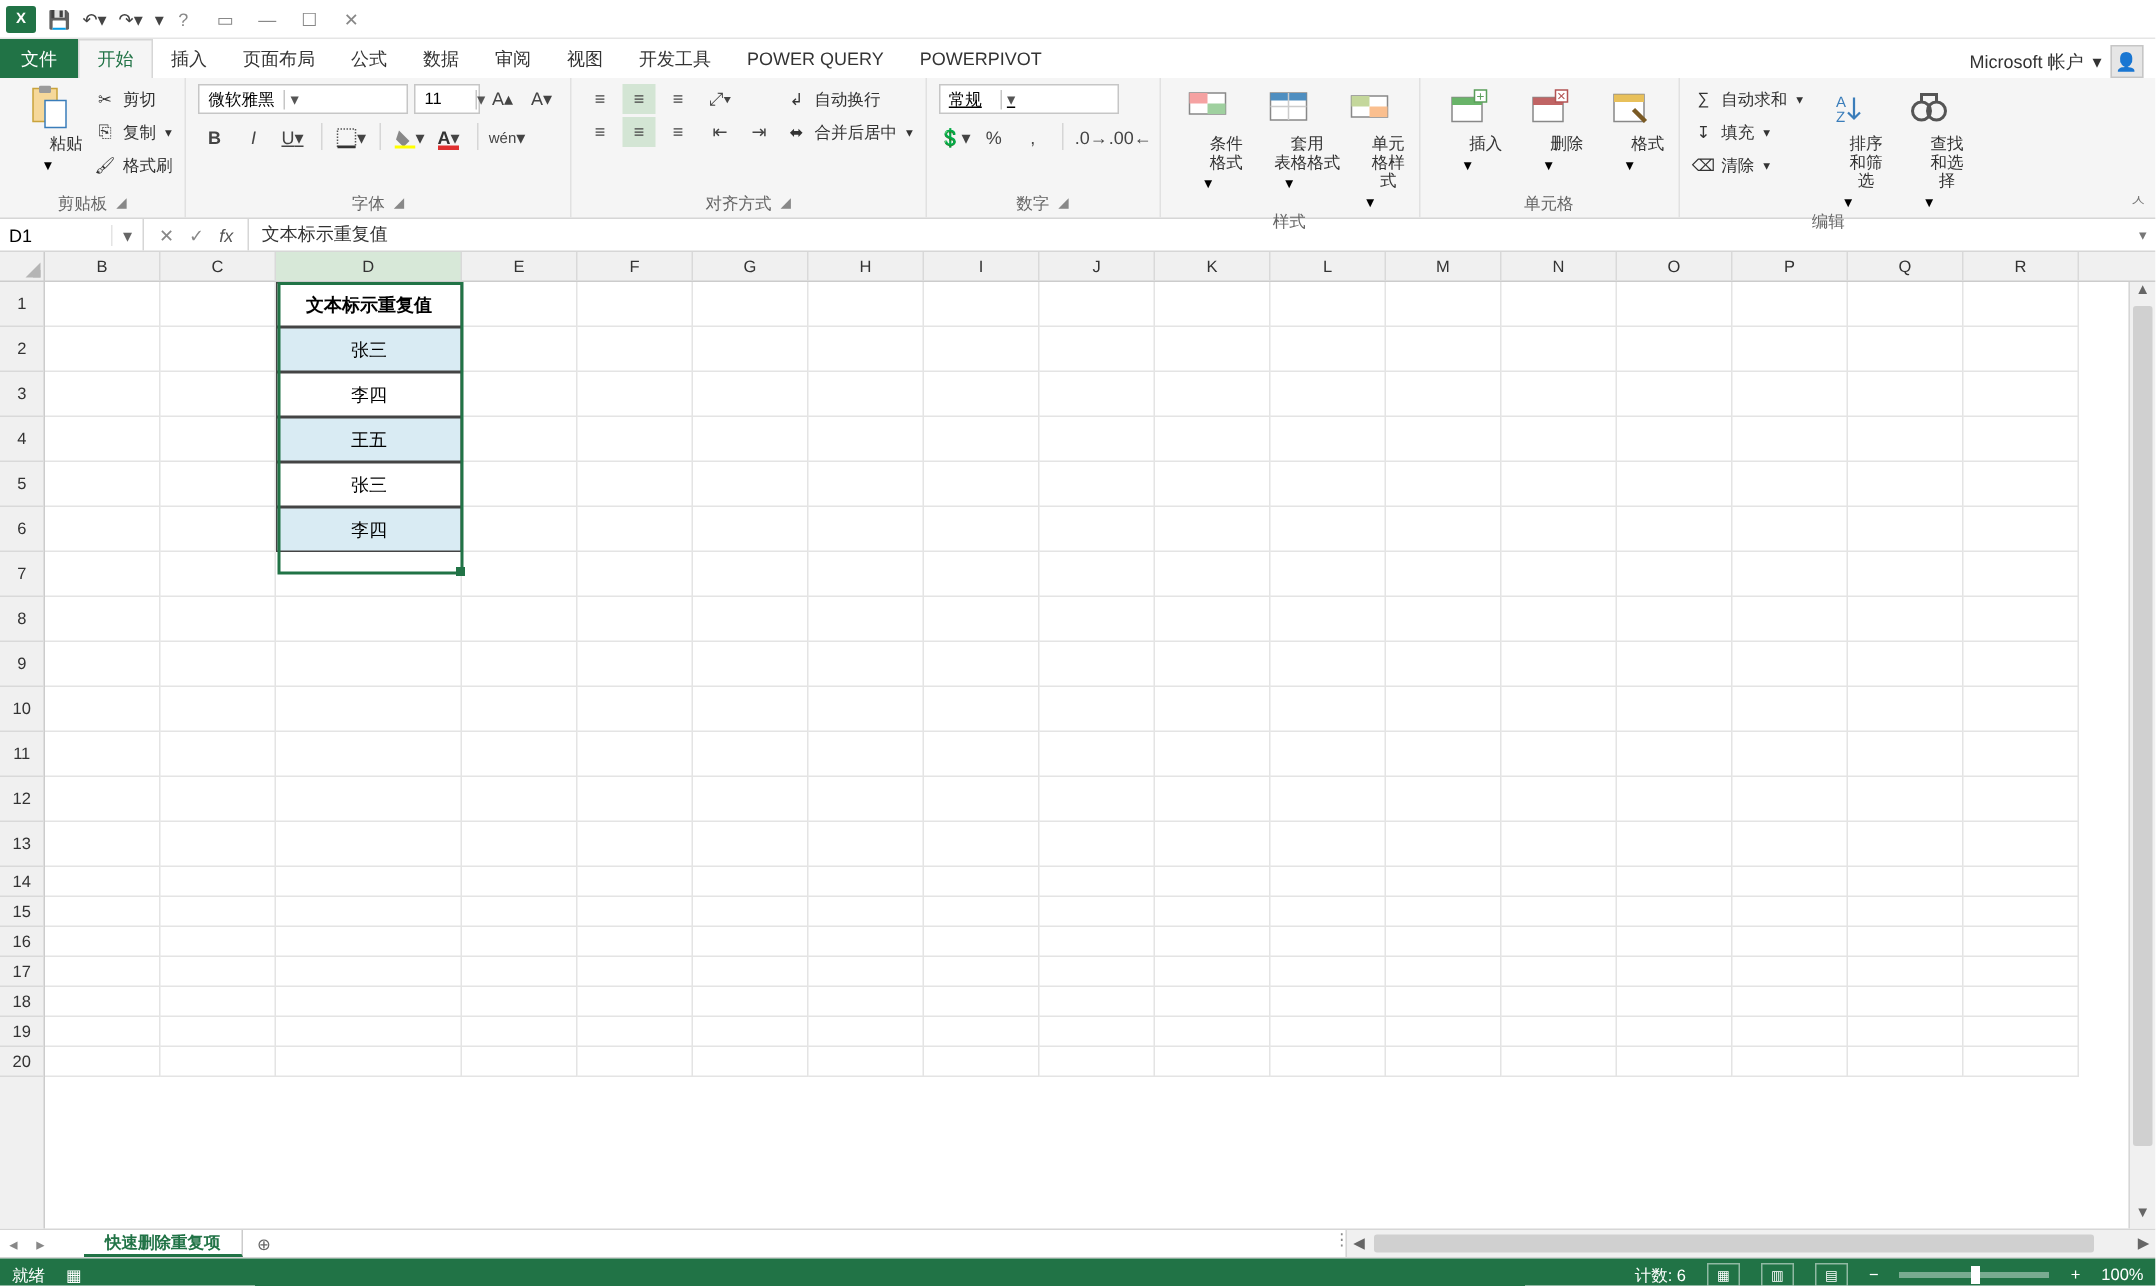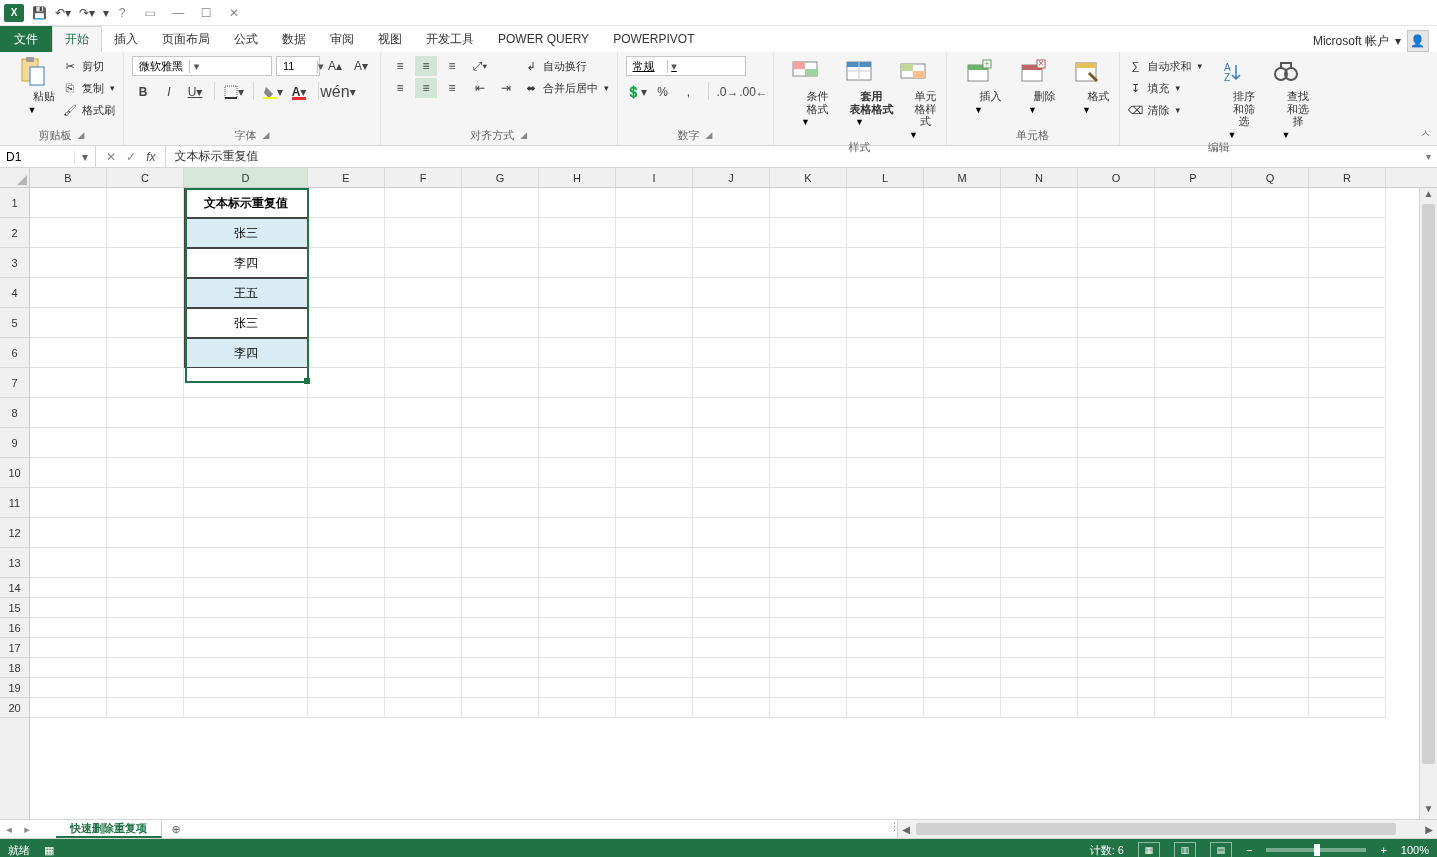--- a/index.html
+++ b/index.html
@@ -194,21 +194,21 @@
               <rect x="1" y="1" width="12" height="12" fill="none" stroke="#555" stroke-dasharray="1 1"></rect>
               <line x1="1" y1="13" x2="13" y2="13" stroke="#333" stroke-width="2"></line>
             </svg>▾</div>
         <div style="width:1px;height:18px;background:#d6d6d6;margin:0 4px;"></div>
         <div class="mini-btn"><svg width="14" height="14">
               <path d="M3 2 L10 9 L6 13 L1 8 Z" fill="#888"></path>
               <rect x="0" y="12" width="14" height="3" fill="#ffff00"></rect>
             </svg>▾</div>
         <div class="mini-btn"><span style="color:#333;font-weight:bold;">A</span><span style="position:absolute;width:14px;height:3px;background:#e03030;margin-top:12px;"></span>▾</div>
         <div style="width:1px;height:18px;background:#d6d6d6;margin:0 4px;"></div>
-        <div class="mini-btn"><span style="font-size:16px;">wén</span>▾</div>
+        <div class="mini-btn"><span style="font-size:10px;">wén</span>▾</div>
       </div>
     </div>
     <div class="label">
         <span>字体</span>
         <span class="launcher">◢</span>
       </div>
   </div>
 
   <div class="group">
     <div class="content">
@@ -287,21 +287,21 @@
         </div>
       <div class="big-btn">
           <div class="icon">
             <svg width="30" height="28">
               <rect x="2" y="4" width="24" height="18" fill="#fff" stroke="#888"></rect>
               <rect x="2" y="4" width="24" height="5" fill="#4e8ec0"></rect>
               <line x1="2" y1="13" x2="26" y2="13" stroke="#ccc"></line>
               <line x1="14" y1="4" x2="14" y2="22" stroke="#ccc"></line>
             </svg>
           </div>
-          <div class="txt" style="white-space:pre;font-weight:bold;">套用
+          <div class="txt" style="white-space:pre;">套用
 表格格式</div>
           <div style="font-size:9px;">▼</div>
         </div>
       <div class="big-btn">
           <div class="icon">
             <svg width="30" height="28">
               <rect x="2" y="6" width="24" height="14" fill="#fff" stroke="#888"></rect>
               <rect x="2" y="6" width="12" height="7" fill="#c4d79b"></rect>
               <rect x="14" y="13" width="12" height="7" fill="#fabf8f"></rect>
             </svg>

